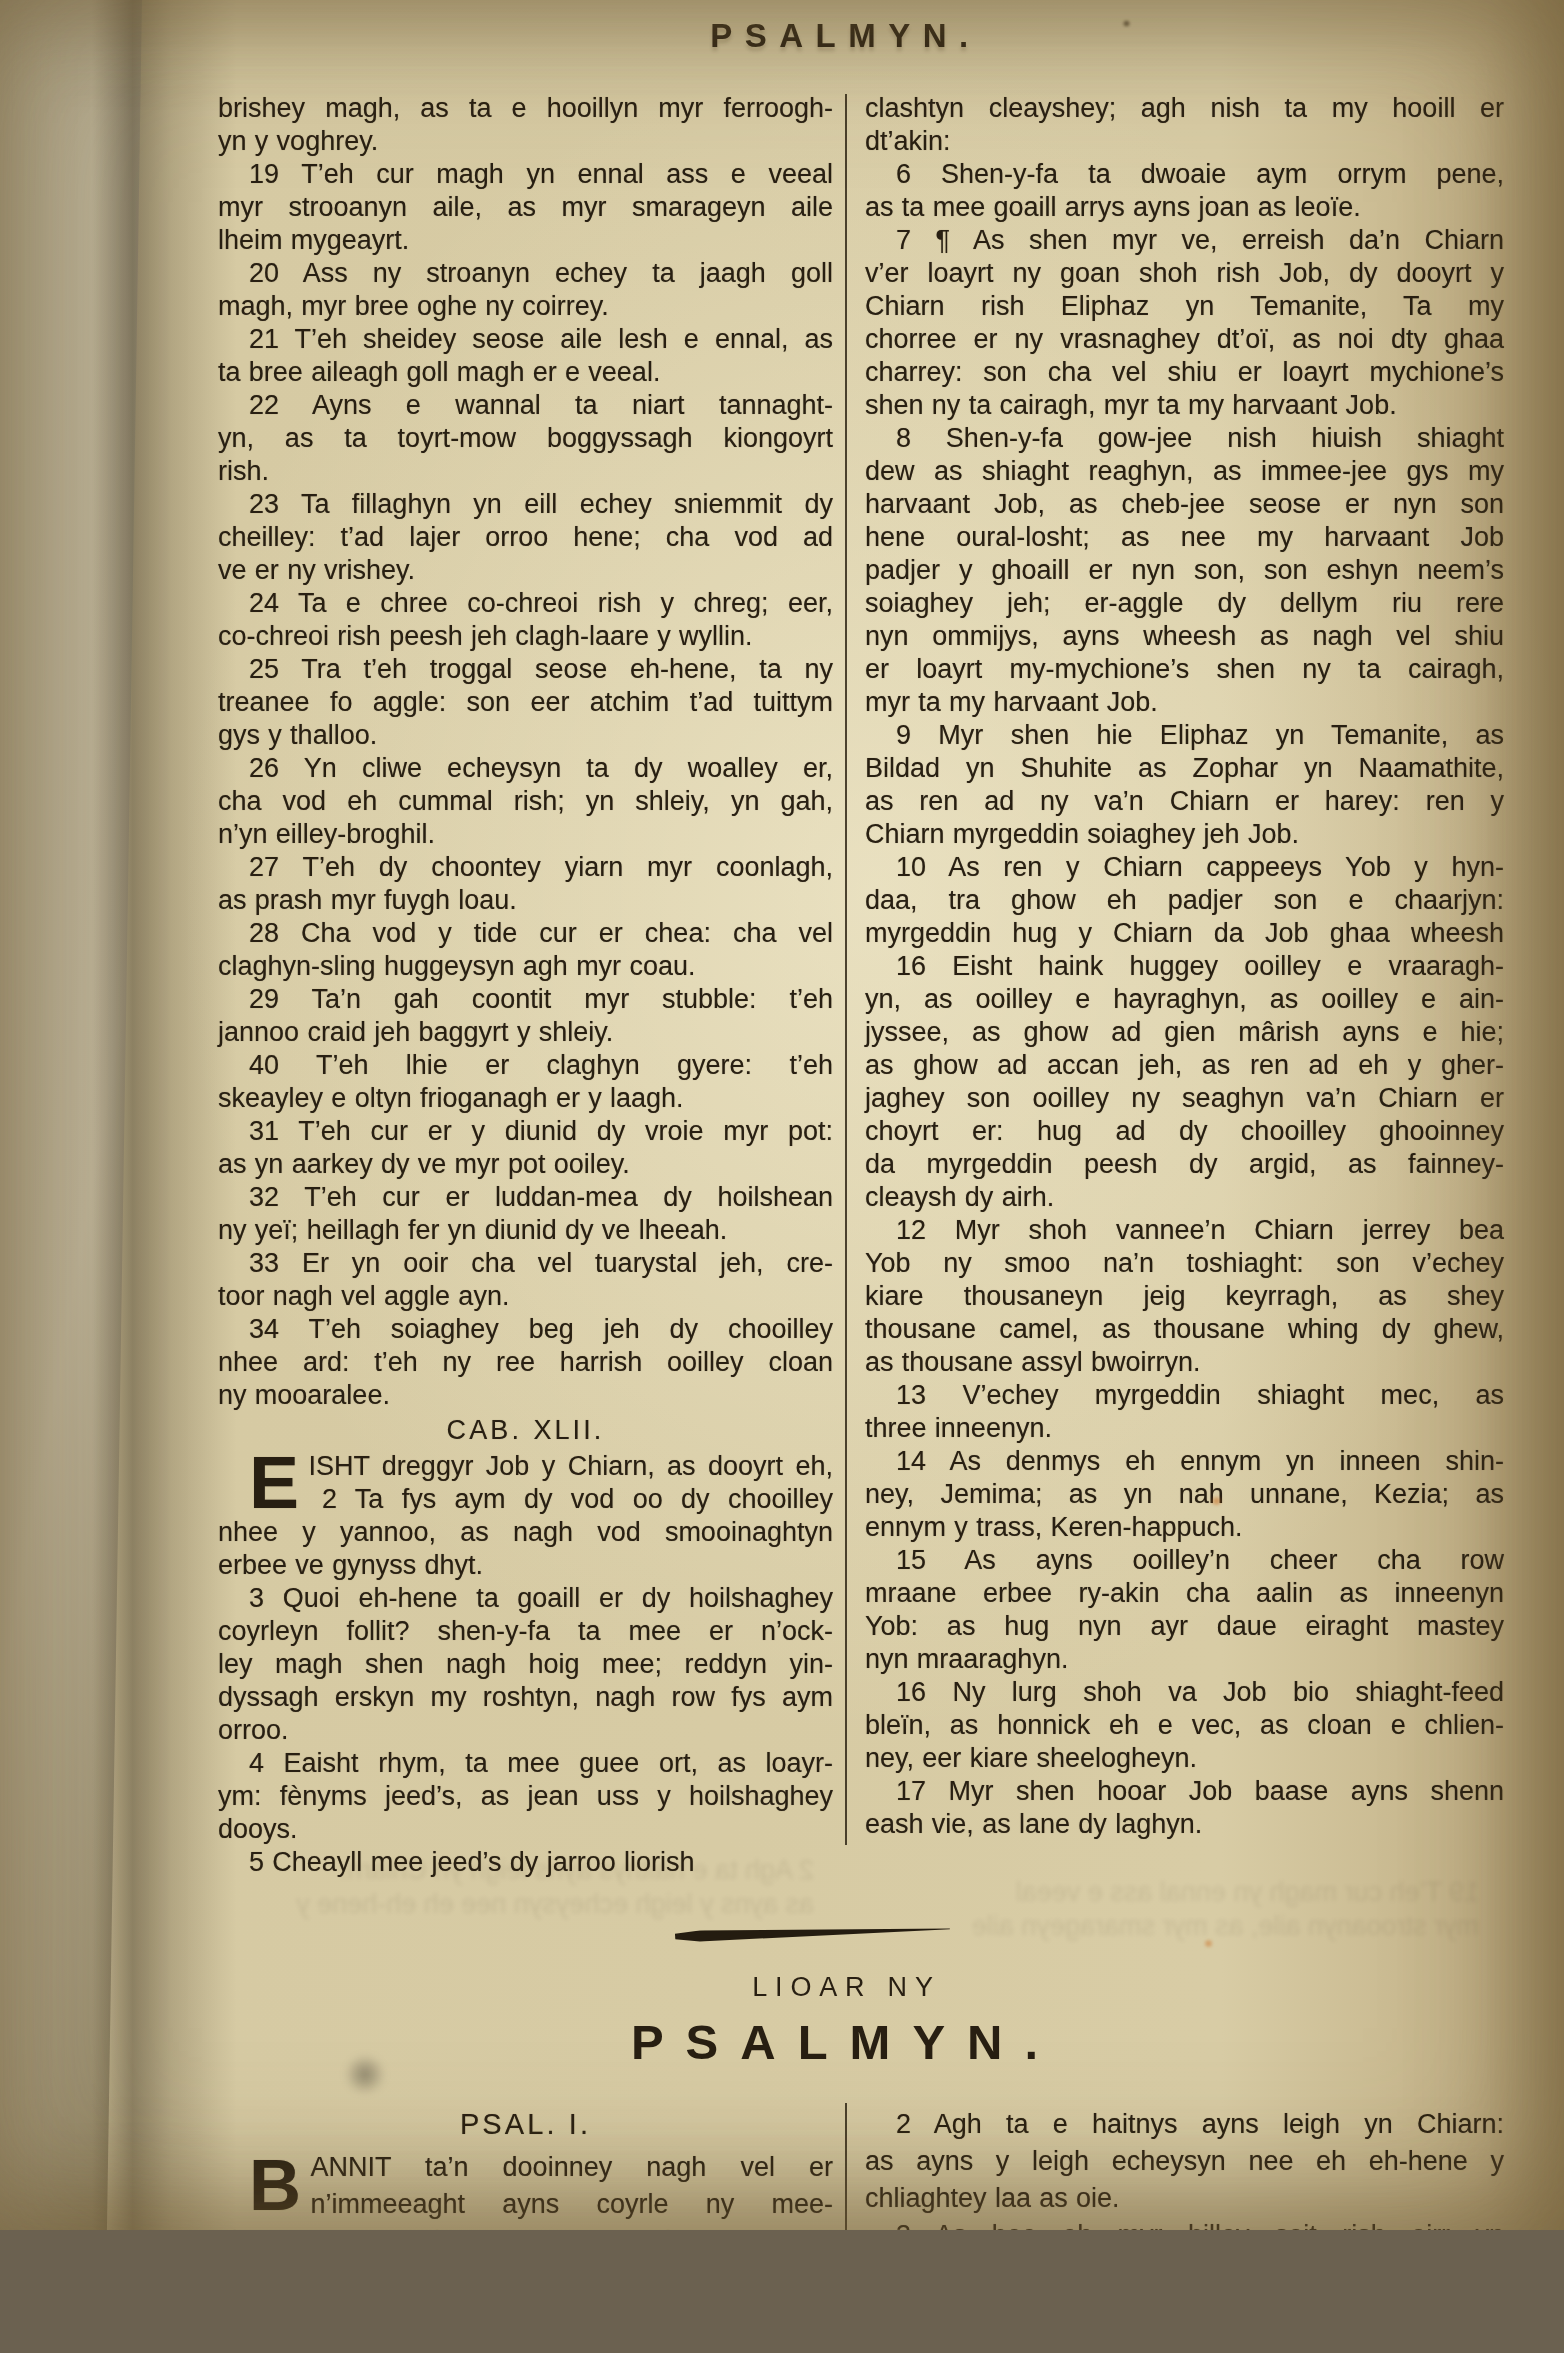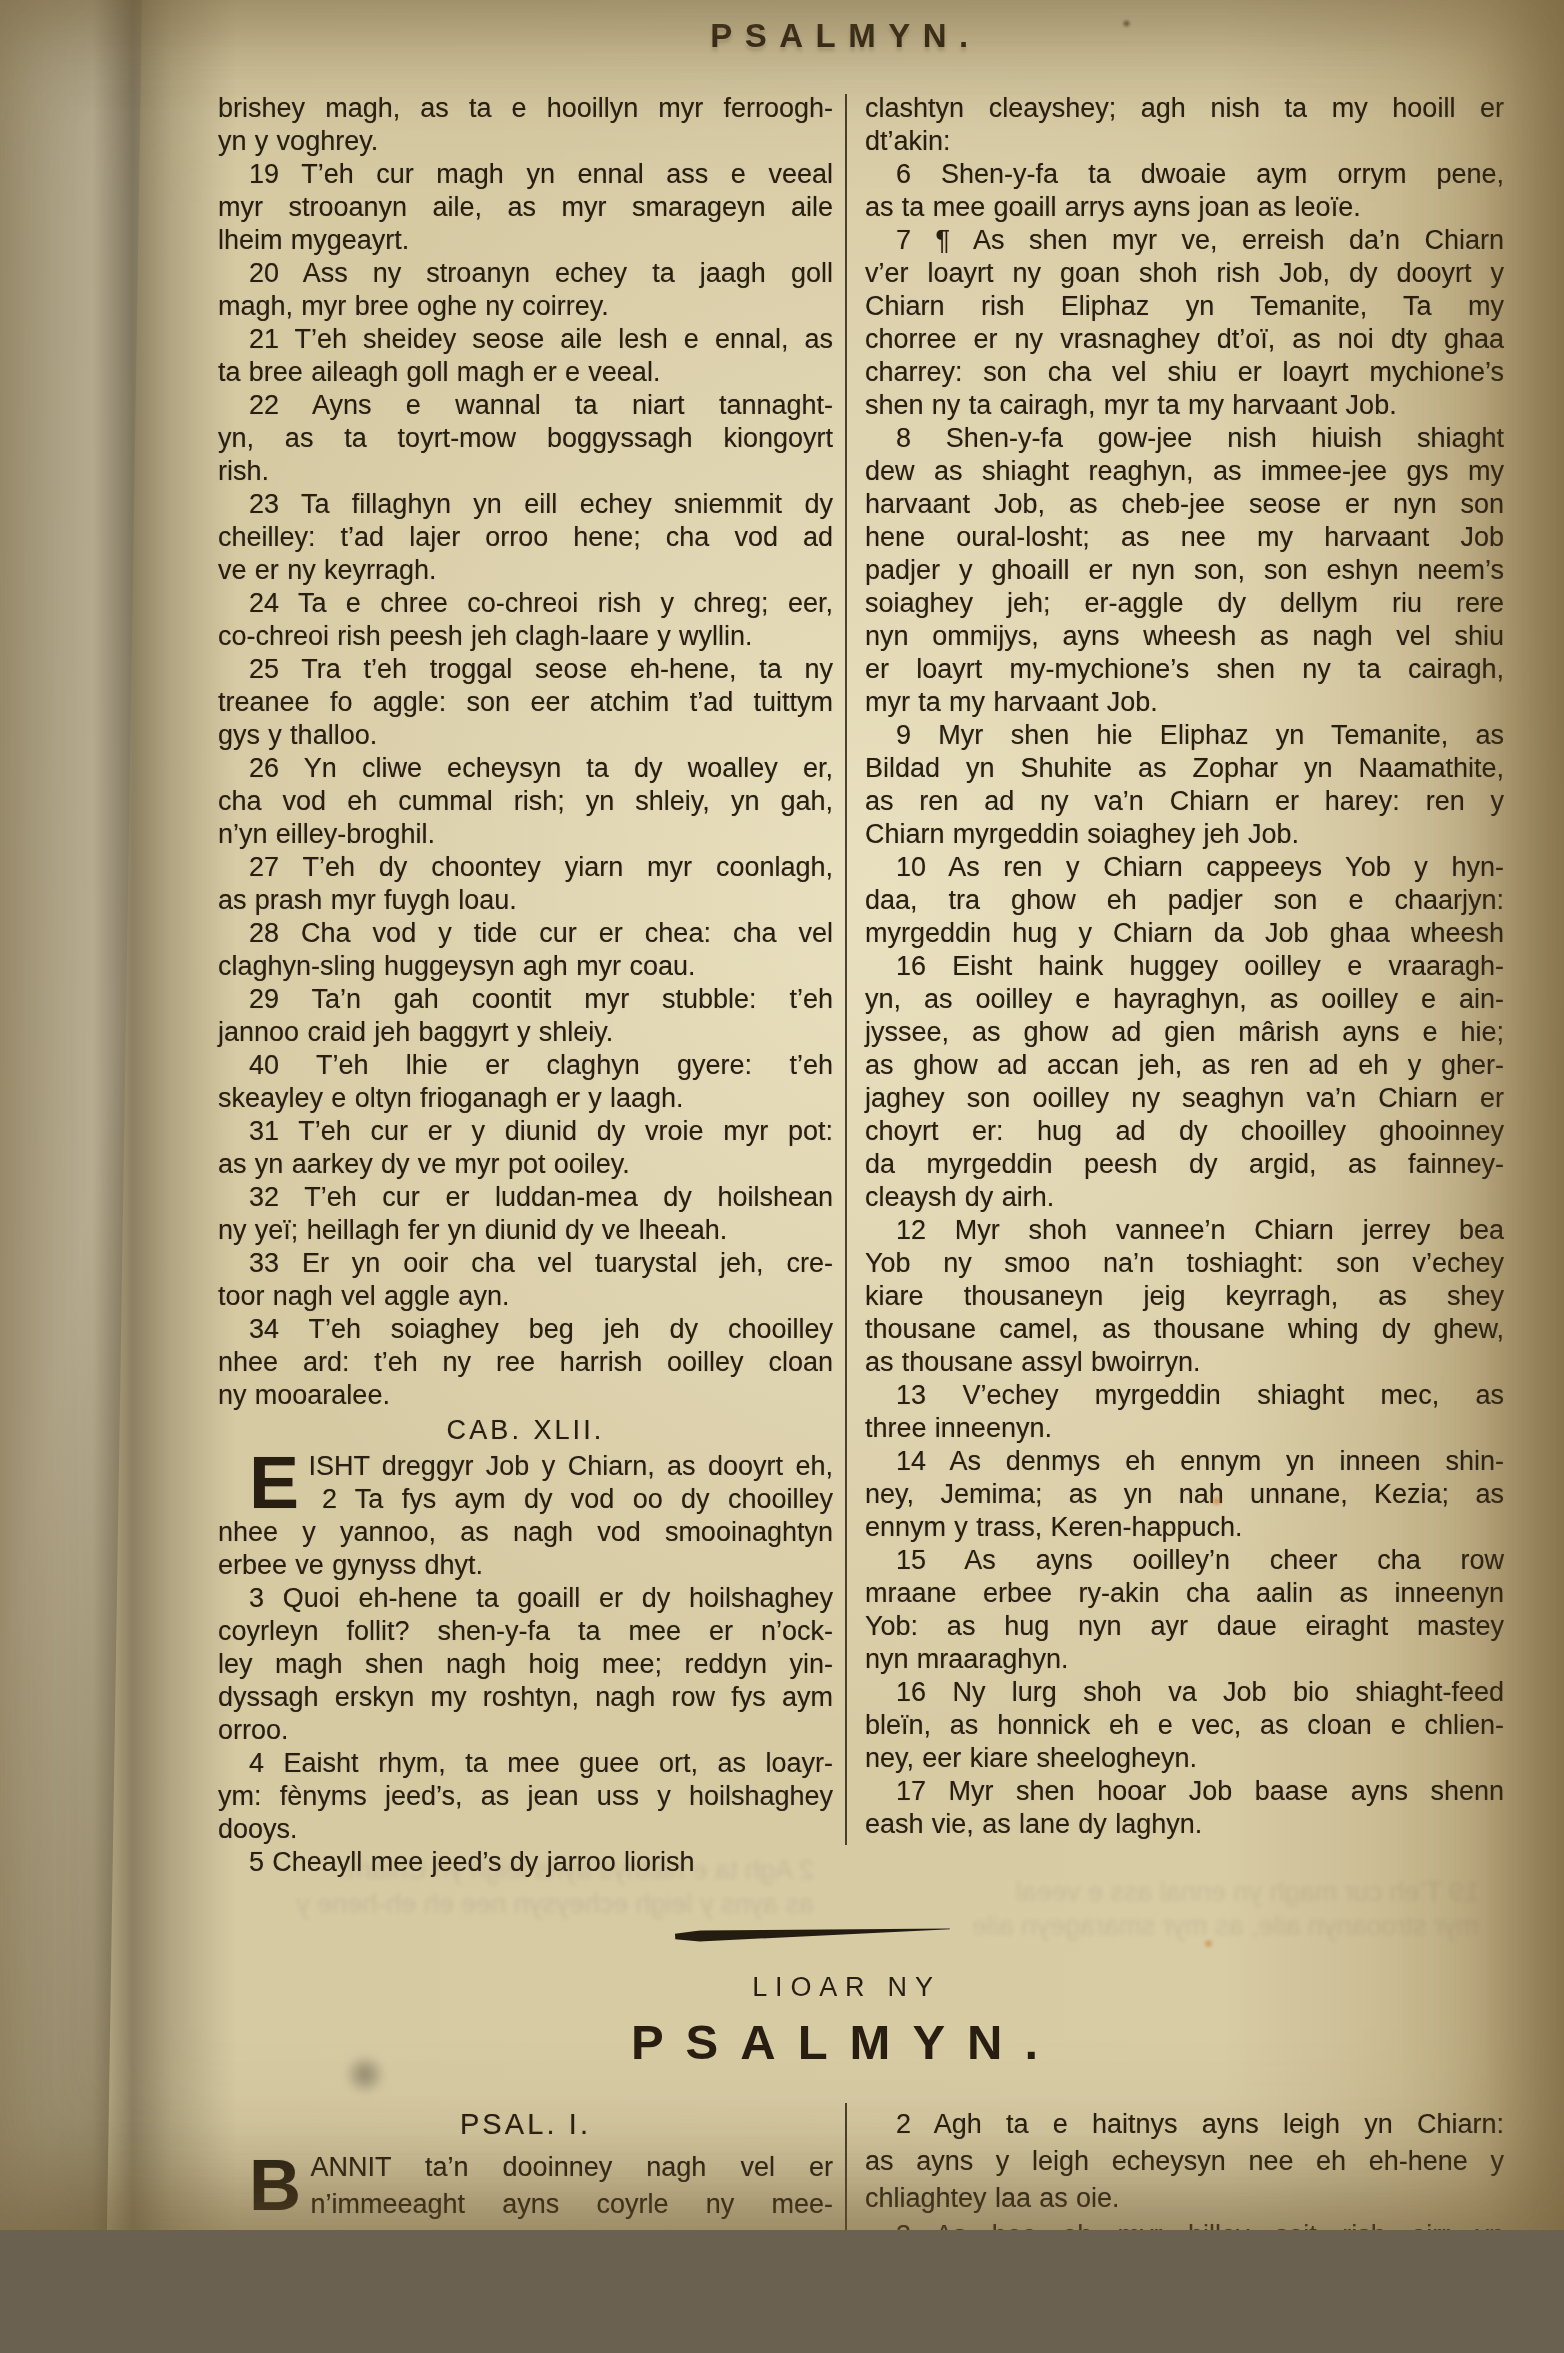--- a/index.html
+++ b/index.html
@@ -195,21 +195,21 @@
         <span class="plast">ta bree aileagh goll magh er e veeal.</span>
       </p>
       <p class="para">
         <span class="ptext">22 Ayns e wannal ta niart tannaght-
 yn, as ta toyrt-mow boggyssagh kiongoyrt</span>
         <span class="plast">rish.</span>
       </p>
       <p class="para">
         <span class="ptext">23 Ta fillaghyn yn eill echey sniemmit dy
 cheilley: t’ad lajer orroo hene; cha vod ad</span>
-        <span class="plast">ve er ny keyrragh.</span>
+        <span class="plast">ve er ny vrishey.</span>
       </p>
       <p class="para">
         <span class="ptext">24 Ta e chree co-chreoi rish y chreg; eer,</span>
         <span class="plast">co-chreoi rish peesh jeh clagh-laare y wyllin.</span>
       </p>
       <p class="para">
         <span class="ptext">25 Tra t’eh troggal seose eh-hene, ta ny
 treanee fo aggle: son eer atchim t’ad tuittym</span>
         <span class="plast">gys y thalloo.</span>
       </p>

